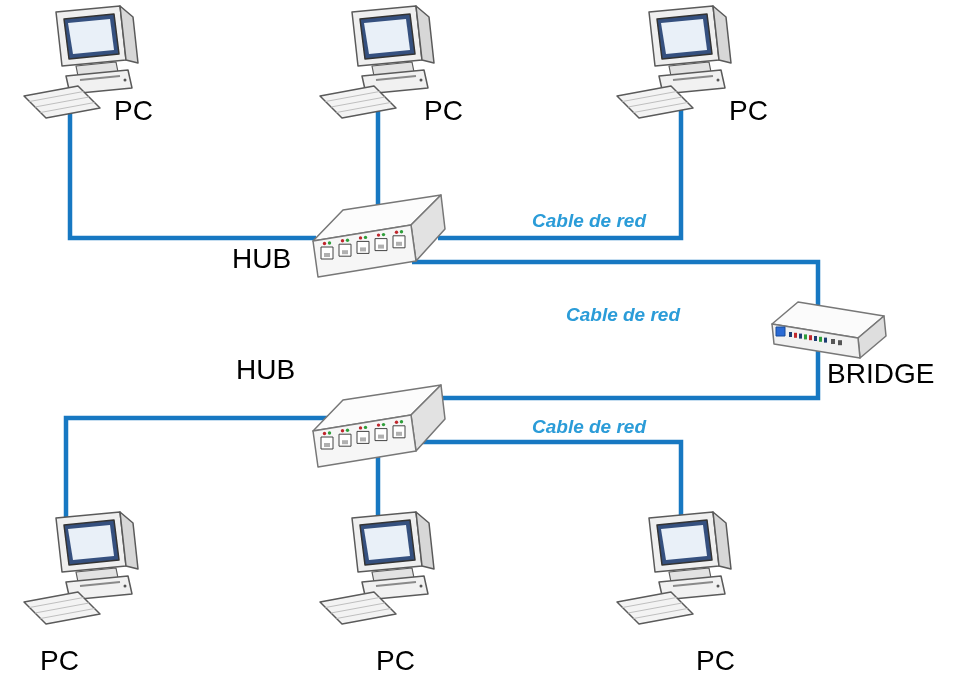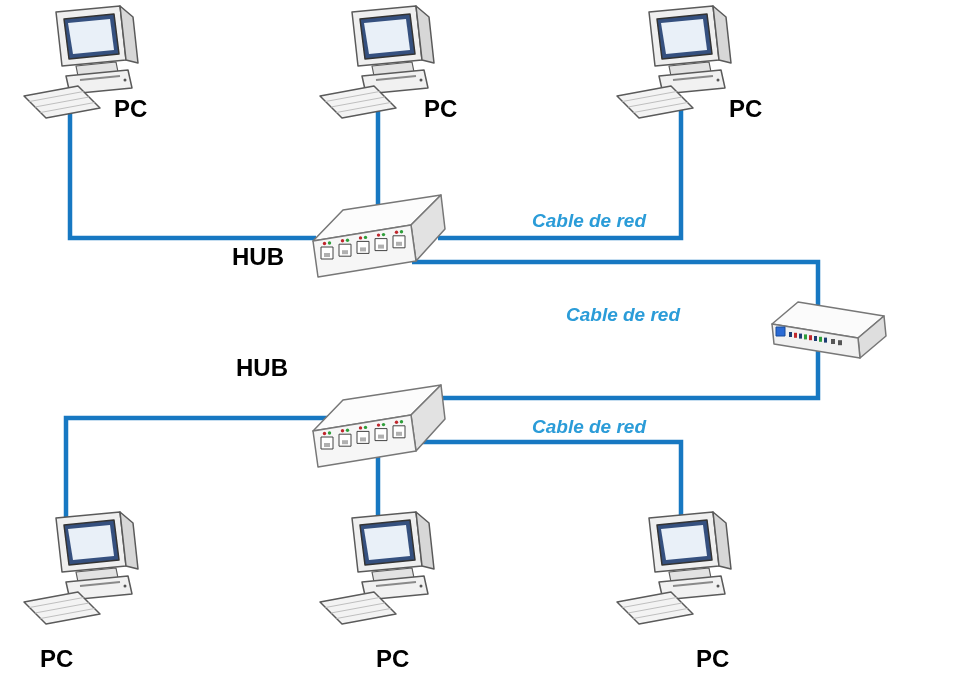--- a/index.html
+++ b/index.html
@@ -6,25 +6,24 @@
   .canvas{
     position:relative;
     width:954px;height:691px;
     background:#ffffff;
     font-family:"Liberation Sans", sans-serif;
     overflow:hidden;
   }
   .canvas svg{position:absolute;left:0;top:0;}
   .node-label{
     position:absolute;
-    font-size:24px;
+    font-size:28px;
     color:#000;
     white-space:nowrap;
     line-height:1.1;
-    font-weight:bold;
   }
   .cable-label{
     position:absolute;
     font-size:19px;
     font-weight:bold;
     font-style:italic;
     color:#2b9cd8;
     white-space:nowrap;
   }
 </style>
@@ -125,20 +124,21 @@
     <use href="#pc-shape" x="22" y="508"></use>
     <use href="#pc-shape" x="318" y="508"></use>
     <use href="#pc-shape" x="615" y="508"></use>
   </svg>
 
   <div class="node-label" style="left: 114px; top: 96px; color: rgb(0, 0, 0);">PC</div>
   <div class="node-label" style="left: 424px; top: 96px; color: rgb(0, 0, 0);">PC</div>
   <div class="node-label" style="left: 729px; top: 96px; color: rgb(0, 0, 0);">PC</div>
   <div class="node-label" style="left: 232px; top: 244px; color: rgb(0, 0, 0);">HUB</div>
   <div class="node-label" style="left: 236px; top: 355px; color: rgb(0, 0, 0);">HUB</div>
+  <div class="node-label" style="left: 827px; top: 359px; color: rgb(0, 0, 0);">BRIDGE</div>
   <div class="node-label" style="left: 40px; top: 646px; color: rgb(0, 0, 0);">PC</div>
   <div class="node-label" style="left: 376px; top: 646px; color: rgb(0, 0, 0);">PC</div>
   <div class="node-label" style="left: 696px; top: 646px; color: rgb(0, 0, 0);">PC</div>
 
   <div class="cable-label" style="left: 532px; top: 210px; color: rgb(43, 156, 216);">Cable de red</div>
   <div class="cable-label" style="left: 566px; top: 304px; color: rgb(43, 156, 216);">Cable de red</div>
   <div class="cable-label" style="left: 532px; top: 416px; color: rgb(43, 156, 216);">Cable de red</div>
 
 </div>
 

